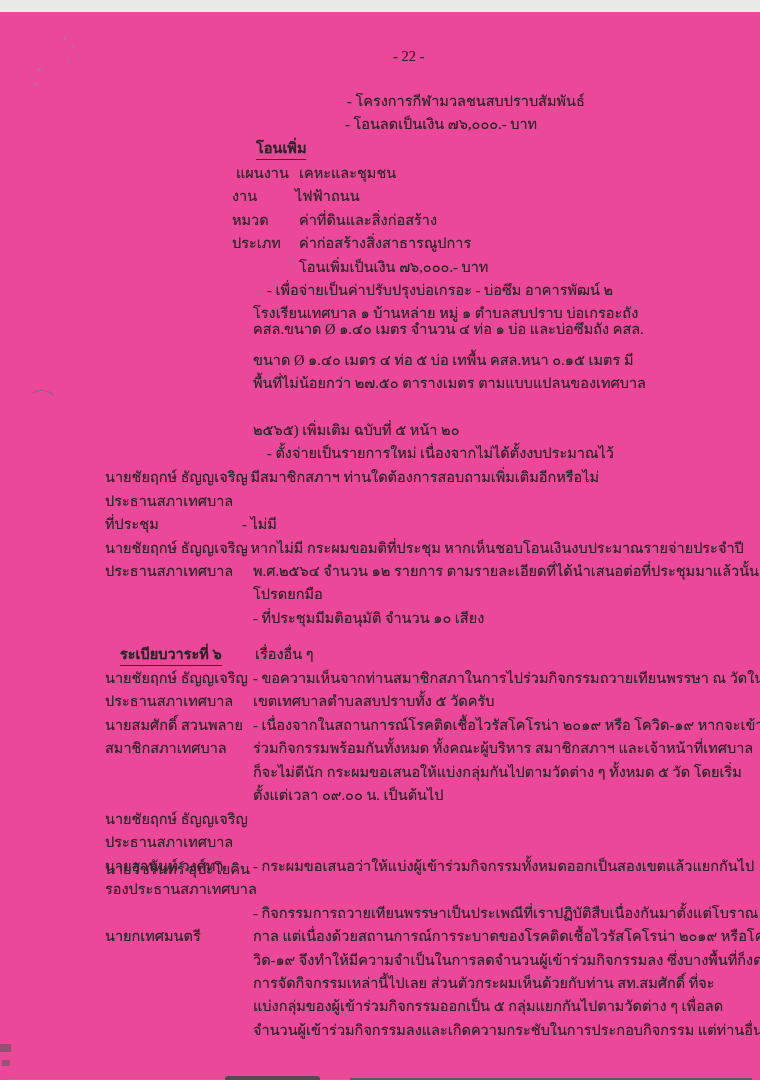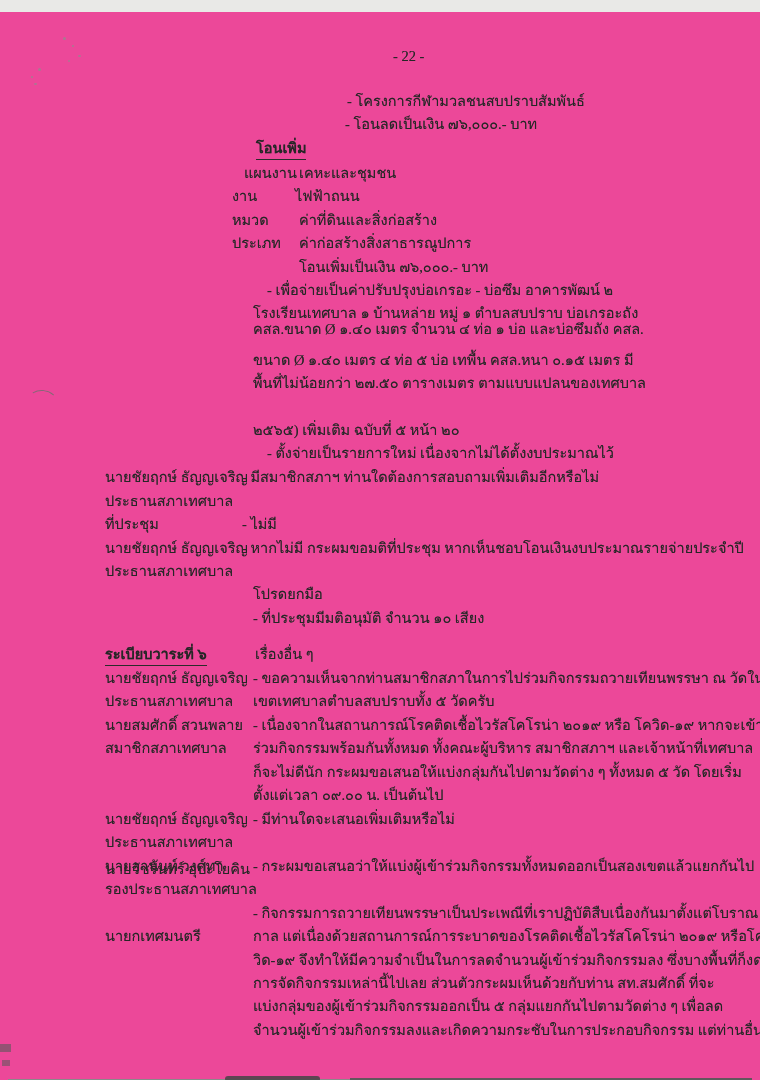--- a/index.html
+++ b/index.html
@@ -45,21 +45,21 @@
 
   <div class="arc"></div>
 
   <div class="ln" style="left:393px;top:35px">- 22 -</div>
 
   <div class="ln" style="left:347px;top:80px">- โครงการกีฬามวลชนสบปราบสัมพันธ์</div>
   <div class="ln" style="left:345px;top:103px">- โอนลดเป็นเงิน ๗๖,๐๐๐.- บาท</div>
 
   <div class="ln b u" style="left:256px;top:127px">โอนเพิ่ม</div>
 
-  <div class="ln" style="left:244px;top:152px">แผนงาน</div>
+  <div class="ln" style="left:236px;top:152px">แผนงาน</div>
   <div class="ln" style="left:299px;top:152px">เคหะและชุมชน</div>
   <div class="ln" style="left:232px;top:175px">งาน</div>
   <div class="ln" style="left:295px;top:175px">ไฟฟ้าถนน</div>
   <div class="ln" style="left:232px;top:199px">หมวด</div>
   <div class="ln" style="left:299px;top:199px">ค่าที่ดินและสิ่งก่อสร้าง</div>
   <div class="ln" style="left:232px;top:222px">ประเภท</div>
   <div class="ln" style="left:299px;top:222px">ค่าก่อสร้างสิ่งสาธารณูปการ</div>
 
   <div class="ln" style="left:299px;top:246px">โอนเพิ่มเป็นเงิน ๗๖,๐๐๐.- บาท</div>
   <div class="ln" style="left:267px;top:269px">- เพื่อจ่ายเป็นค่าปรับปรุงบ่อเกรอะ - บ่อซึม อาคารพัฒน์ ๒</div>
@@ -73,40 +73,40 @@
   <div class="ln" style="left:105px;top:456px">นายชัยฤกษ์ ธัญญเจริญ</div>
   <div class="ln" style="left:242px;top:456px">- มีสมาชิกสภาฯ ท่านใดต้องการสอบถามเพิ่มเติมอีกหรือไม่</div>
   <div class="ln" style="left:105px;top:480px">ประธานสภาเทศบาล</div>
 
   <div class="ln" style="left:105px;top:503px">ที่ประชุม</div>
   <div class="ln" style="left:242px;top:503px">- ไม่มี</div>
 
   <div class="ln" style="left:105px;top:527px">นายชัยฤกษ์ ธัญญเจริญ</div>
   <div class="ln" style="left:242px;top:527px">- หากไม่มี กระผมขอมติที่ประชุม หากเห็นชอบโอนเงินงบประมาณรายจ่ายประจำปี</div>
   <div class="ln" style="left:105px;top:550px">ประธานสภาเทศบาล</div>
+  <div class="ln" style="left:253px;top:550px">พ.ศ.๒๕๖๔ จำนวน ๑๒ รายการ ตามรายละเอียดที่ได้นำเสนอต่อที่ประชุมมาแล้วนั้น</div>
   <div class="ln" style="left:253px;top:573px">โปรดยกมือ</div>
   <div class="ln" style="left:253px;top:597px">- ที่ประชุมมีมติอนุมัติ จำนวน ๑๐ เสียง</div>
 
-  <div class="ln b u" style="left:105px;top:633px">ระเบียบวาระที่ ๖</div>
+  <div class="ln b u" style="left:120px;top:633px">ระเบียบวาระที่ ๖</div>
   <div class="ln" style="left:255px;top:633px">เรื่องอื่น ๆ</div>
 
   <div class="ln" style="left:105px;top:657px">นายชัยฤกษ์ ธัญญเจริญ</div>
   <div class="ln" style="left:253px;top:657px">- ขอความเห็นจากท่านสมาชิกสภาในการไปร่วมกิจกรรมถวายเทียนพรรษา ณ วัดใน</div>
   <div class="ln" style="left:105px;top:680px">ประธานสภาเทศบาล</div>
   <div class="ln" style="left:253px;top:680px">เขตเทศบาลตำบลสบปราบทั้ง ๕ วัดครับ</div>
 
   <div class="ln" style="left:105px;top:704px">นายสมศักดิ์ สวนพลาย</div>
   <div class="ln" style="left:253px;top:704px">- เนื่องจากในสถานการณ์โรคติดเชื้อไวรัสโคโรน่า ๒๐๑๙ หรือ โควิด-๑๙ หากจะเข้า</div>
   <div class="ln" style="left:105px;top:727px">สมาชิกสภาเทศบาล</div>
   <div class="ln" style="left:253px;top:727px">ร่วมกิจกรรมพร้อมกันทั้งหมด ทั้งคณะผู้บริหาร สมาชิกสภาฯ และเจ้าหน้าที่เทศบาล</div>
   <div class="ln" style="left:253px;top:751px">ก็จะไม่ดีนัก กระผมขอเสนอให้แบ่งกลุ่มกันไปตามวัดต่าง ๆ ทั้งหมด ๕ วัด โดยเริ่ม</div>
   <div class="ln" style="left:253px;top:774px">ตั้งแต่เวลา ๐๙.๐๐ น. เป็นต้นไป</div>
 
   <div class="ln" style="left:105px;top:798px">นายชัยฤกษ์ ธัญญเจริญ</div>
-  <div class="ln" style="left:253px;top:798px">- มีท่านใดจะเสนอเพิ่มเติมหรือไม่</div>
   <div class="ln" style="left:105px;top:821px">ประธานสภาเทศบาล</div>
 
   <div class="ln" style="left:105px;top:845px">นายอานันท์ วงศ์ทา</div>
   <div class="ln" style="left:253px;top:845px">- กระผมขอเสนอว่าให้แบ่งผู้เข้าร่วมกิจกรรมทั้งหมดออกเป็นสองเขตแล้วแยกกันไป</div>
   <div class="ln" style="left:105px;top:868px">รองประธานสภาเทศบาล</div>
 
   <div class="ln" style="left:105px;top:848px">นายวัชรินทร์ อุปะโยคิน</div>
   <div class="ln" style="left:253px;top:892px">- กิจกรรมการถวายเทียนพรรษาเป็นประเพณีที่เราปฏิบัติสืบเนื่องกันมาตั้งแต่โบราณ</div>
   <div class="ln" style="left:105px;top:915px">นายกเทศมนตรี</div>
   <div class="ln" style="left:253px;top:915px">กาล แต่เนื่องด้วยสถานการณ์การระบาดของโรคติดเชื้อไวรัสโคโรน่า ๒๐๑๙ หรือโค</div>

